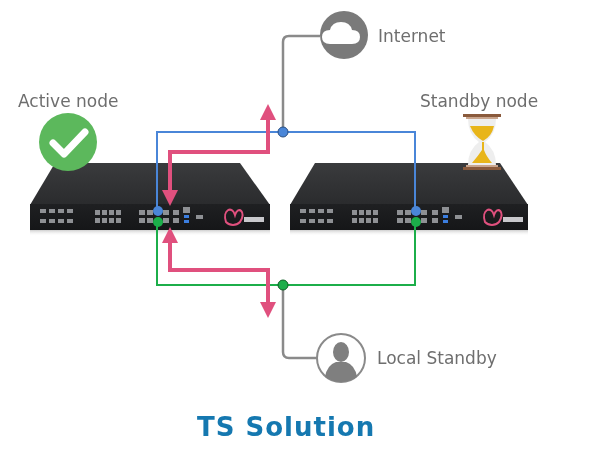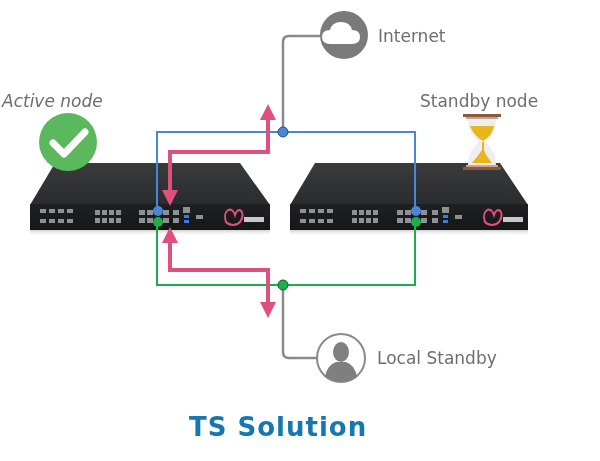--- a/index.html
+++ b/index.html
@@ -1,19 +1,19 @@
 <!DOCTYPE html>
 <html><head>
   <meta charset="utf-8">
   <style>
     html, body { margin: 0; padding: 0; background: #ffffff; }
     body { width: 600px; height: 461px; position: relative; overflow: hidden; font-family: "DejaVu Sans", sans-serif; }
     #stage { position: absolute; left: 0; top: 0; width: 600px; height: 461px; }
     .label { position: absolute; color: #6e6e6e; font-size: 17px; font-family: "DejaVu Sans", sans-serif; white-space: nowrap; }
-    .brand { position: absolute; left: 189px; top: 412px; font-family: "DejaVu Sans", sans-serif; font-weight: bold; font-size: 26px; color: #1578b0; letter-spacing: 1px; }
+    .brand { position: absolute; left: 197px; top: 412px; font-family: "DejaVu Sans", sans-serif; font-weight: bold; font-size: 26px; color: #1578b0; letter-spacing: 1px; }
   </style>
 </head>
 <body>
 
 <div id="stage">
   <svg width="600" height="461" viewBox="0 0 600 461" xmlns="http://www.w3.org/2000/svg">
     <defs>
       <linearGradient id="topGrad" x1="0" y1="0" x2="0" y2="1">
         <stop offset="0" stop-color="#3a3b3d"></stop>
         <stop offset="1" stop-color="#2a2b2d"></stop>
@@ -151,18 +151,18 @@
       <rect x="463" y="114" width="38" height="3" fill="#8a5a3c"></rect>
       <rect x="466" y="117" width="32" height="2" fill="#c9a58d"></rect>
       <rect x="463" y="167" width="38" height="3" fill="#8a5a3c"></rect>
       <rect x="466" y="165" width="32" height="2" fill="#c9a58d"></rect>
       <path d="M468,119 L496,119 Q496,134 485,142 Q496,150 496,165 L468,165 Q468,150 479,142 Q468,134 468,119 Z" fill="#eeeeee"></path>
       <path d="M470,126 L494,126 Q492,136 483,141 Q474,136 470,126 Z" fill="#e8b51a"></path>
       <path d="M482,142 L482,150 Q478,156 472,163 L492,163 Q486,156 484,150 L484,142 Z" fill="#e8b51a"></path>
     </g>
   </svg>
 
-  <div class="label" style="left:2px; top:91px;font-style:italic;">Active node</div>
+  <div class="label" style="left:18px; top:91px;">Active node</div>
   <div class="label" style="left:378px; top:26px;">Internet</div>
   <div class="label" style="left:420px; top:91px;">Standby node</div>
   <div class="label" style="left:377px; top:348px;">Local Standby</div>
   <div class="brand">TS Solution</div>
 </div>
 
 </body></html>

